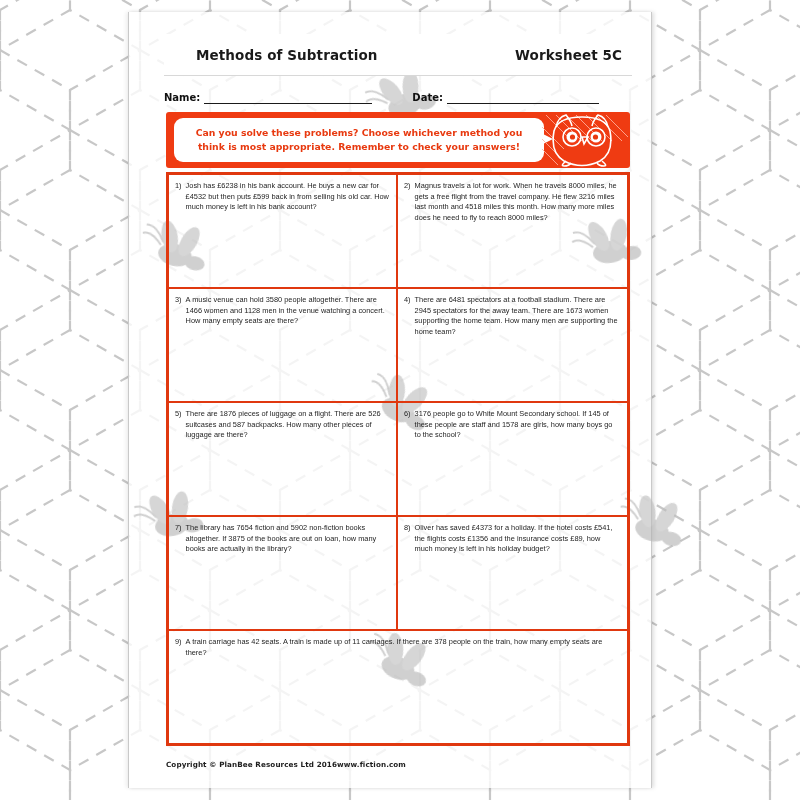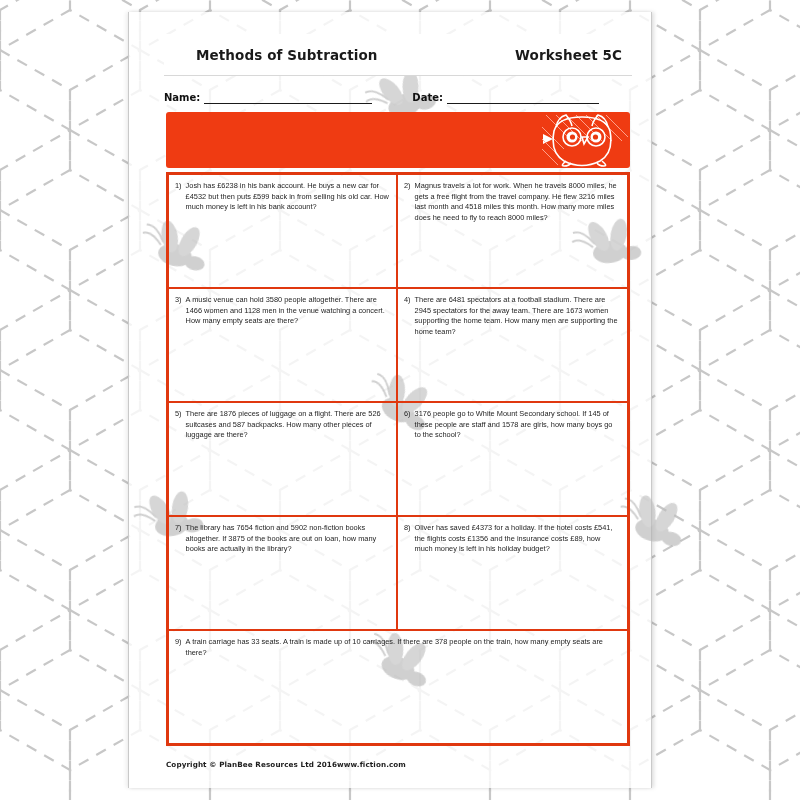--- a/index.html
+++ b/index.html
@@ -328,20 +328,23 @@
 
     <div class="namedate">
       <span class="nd-label">Name:</span>
       <span class="nd-rule name-rule"></span>
       <span class="nd-gap"></span>
       <span class="nd-label">Date:</span>
       <span class="nd-rule date-rule"></span>
     </div>
 
     <div class="banner">
+      <div class="bubble">
+        <span class="bubble-text">Can you solve these problems? Choose whichever method you think is most appropriate. Remember to check your answers!</span>
+      </div>
       <div class="bubble-tail"></div>
       <svg class="owl" width="86" height="54" viewBox="0 0 86 54" xmlns="http://www.w3.org/2000/svg">
         <g stroke="#ffb3a0" stroke-width="1" fill="none" opacity="0.85">
           <path d="M4 2 L30 28 M14 2 L40 28 M24 2 L50 28 M34 2 L60 28 M44 2 L70 28 M54 2 L80 28 M64 2 L86 24 M-4 10 L22 36 M-4 22 L20 46 M0 36 L16 52"></path>
         </g>
         <g fill="none" stroke="#ffffff" stroke-width="1.6">
           <path d="M14 14 q2 -10 10 -12 q5 6 6 11"></path>
           <path d="M66 14 q-2 -10 -10 -12 q-5 6 -6 11"></path>
           <path d="M12 18 q-4 22 10 30 q18 9 36 0 q14 -8 10 -30 q-4 -14 -28 -14 q-24 0 -28 14 z"></path>
           <circle cx="30" cy="24" r="9"></circle>
@@ -399,21 +402,21 @@
         </div>
         <div class="qcell">
           <span class="qnum">8)</span>
           <span class="qtext">Oliver has saved £4373 for a holiday. If the hotel costs £541, the flights costs £1356 and the insurance costs £89, how much money is left in his holiday budget?</span>
         </div>
       </div>
 
       <div class="qrow">
         <div class="qcell">
           <span class="qnum">9)</span>
-          <span class="qtext">A train carriage has 33 seats. A train is made up of 10 carriages. If there are 378 people on the train, how many empty seats are there?</span>
+          <span class="qtext">A train carriage has 42 seats. A train is made up of 11 carriages. If there are 378 people on the train, how many empty seats are there?</span>
         </div>
       </div>
 
     </div>
 
     <div class="footer">
       <span>Copyright © PlanBee Resources Ltd 2016</span>
       <span>www.fiction.com</span>
     </div>
 

